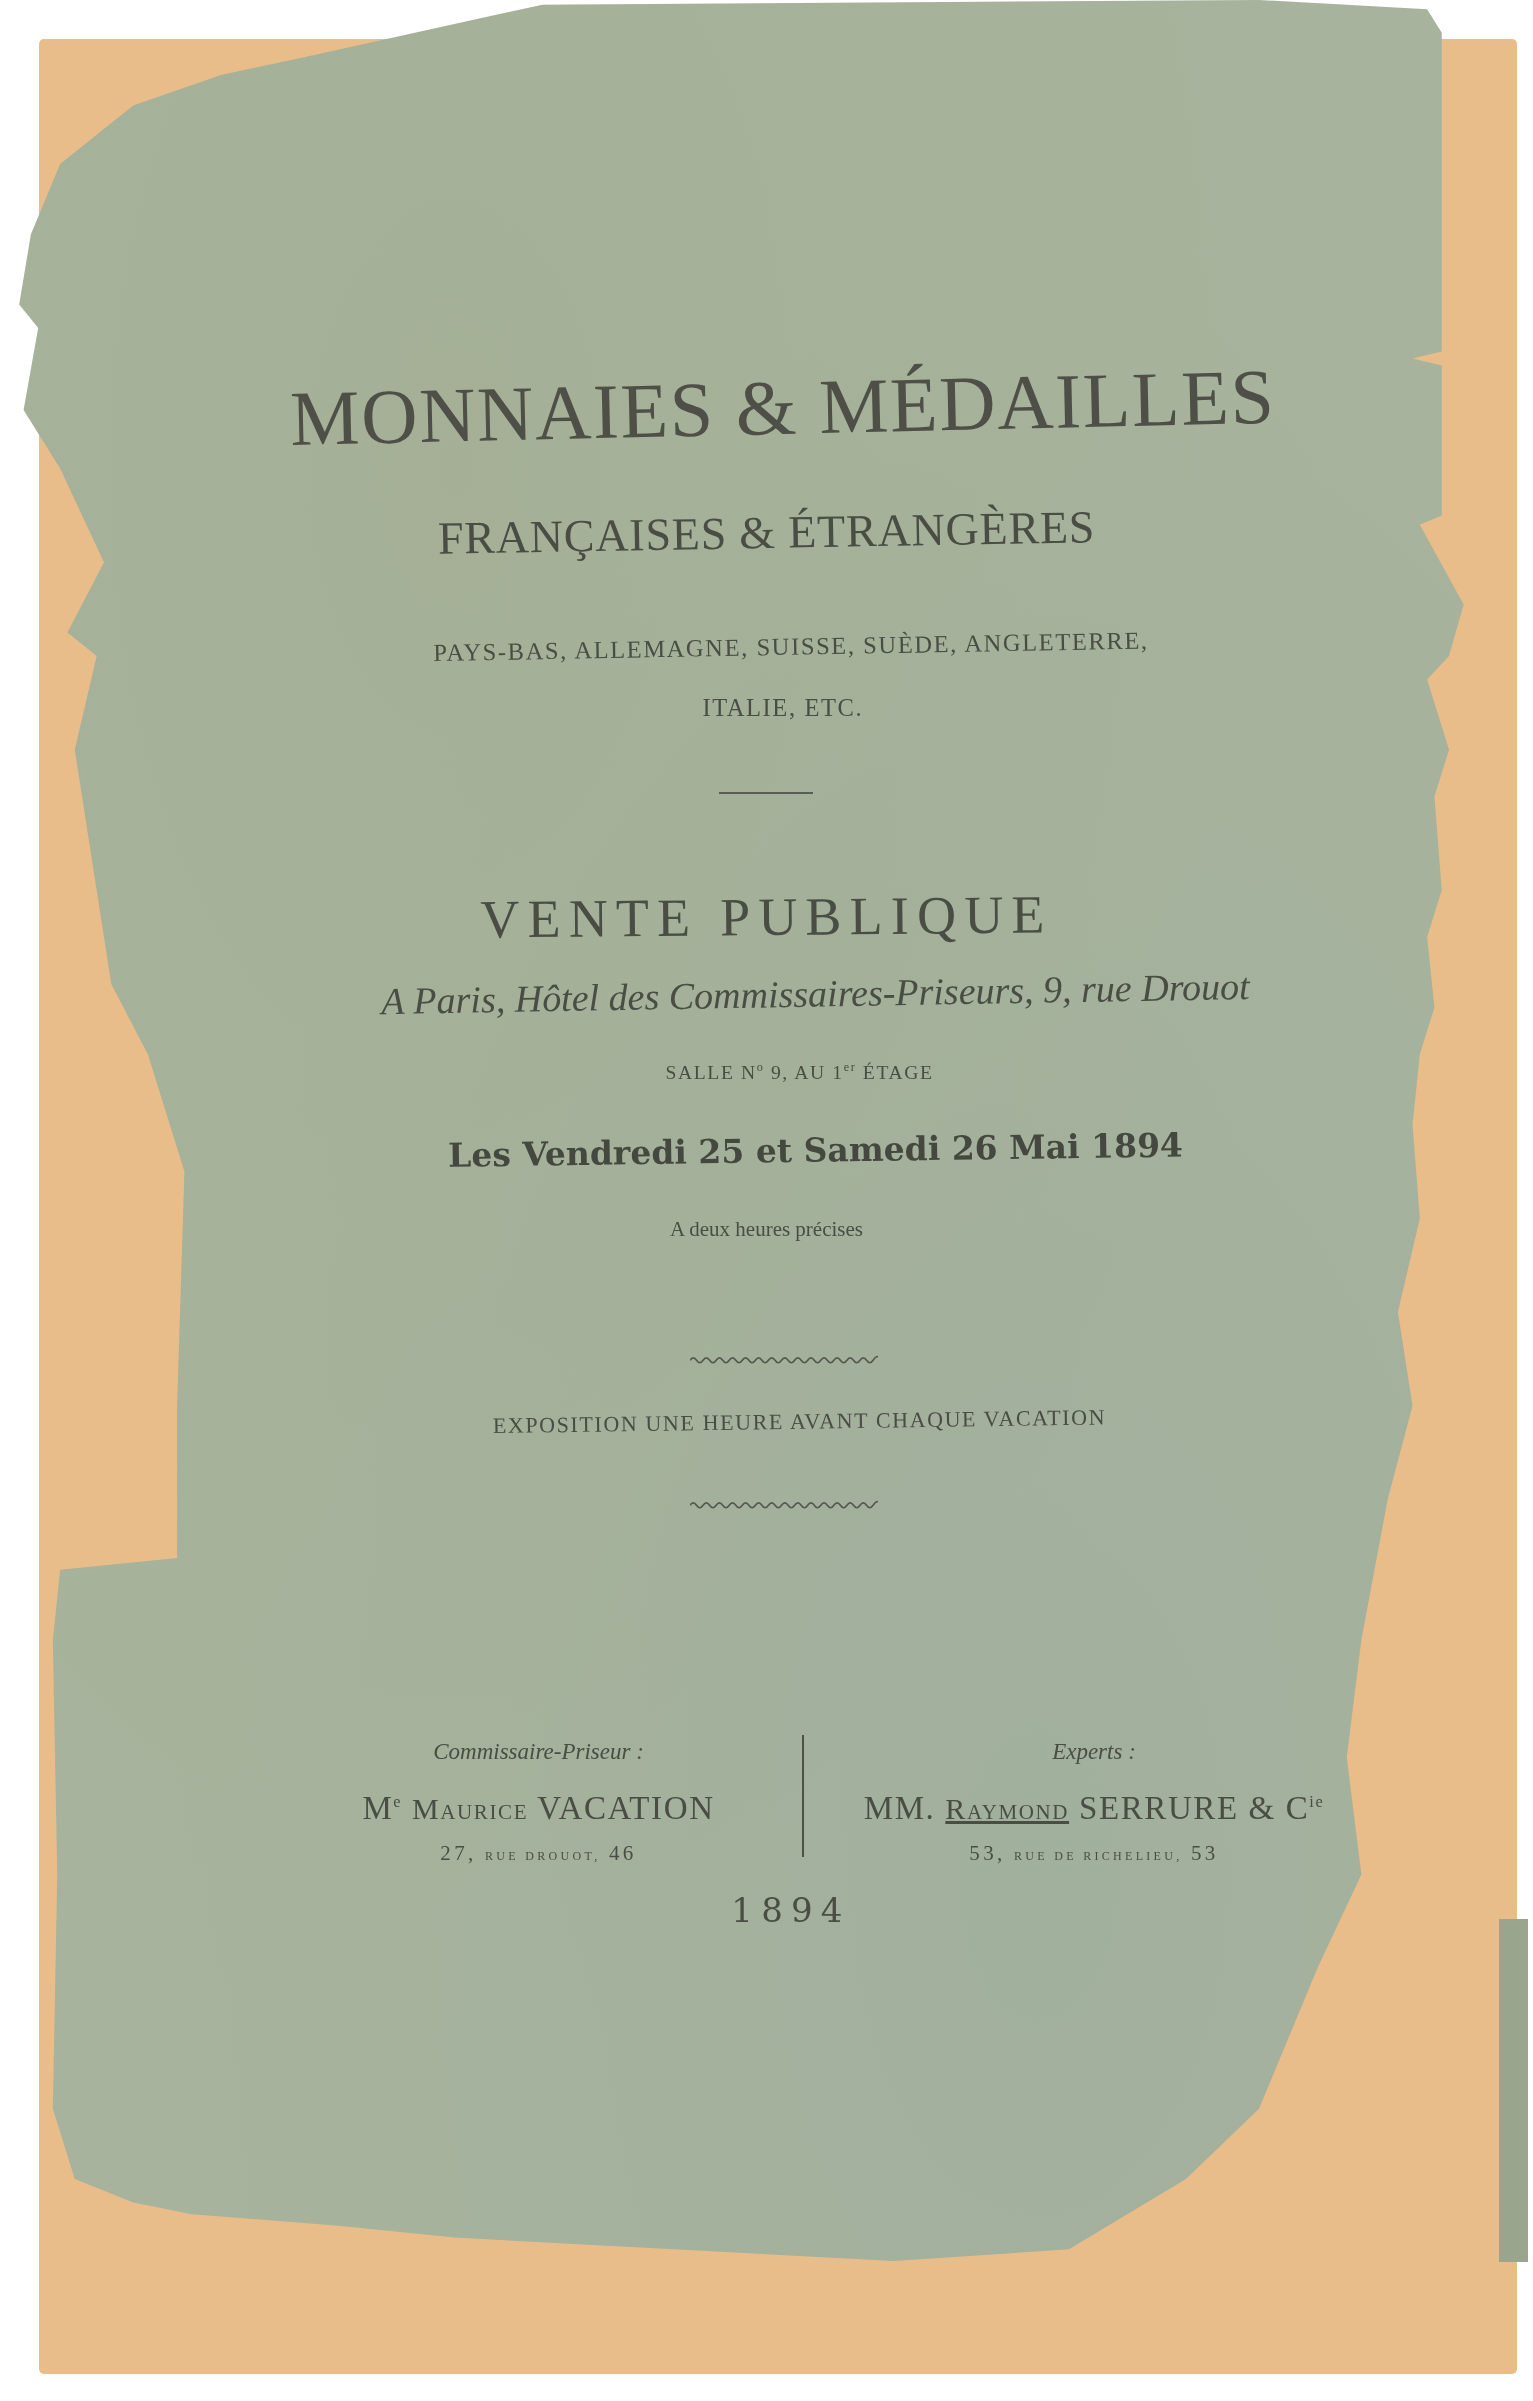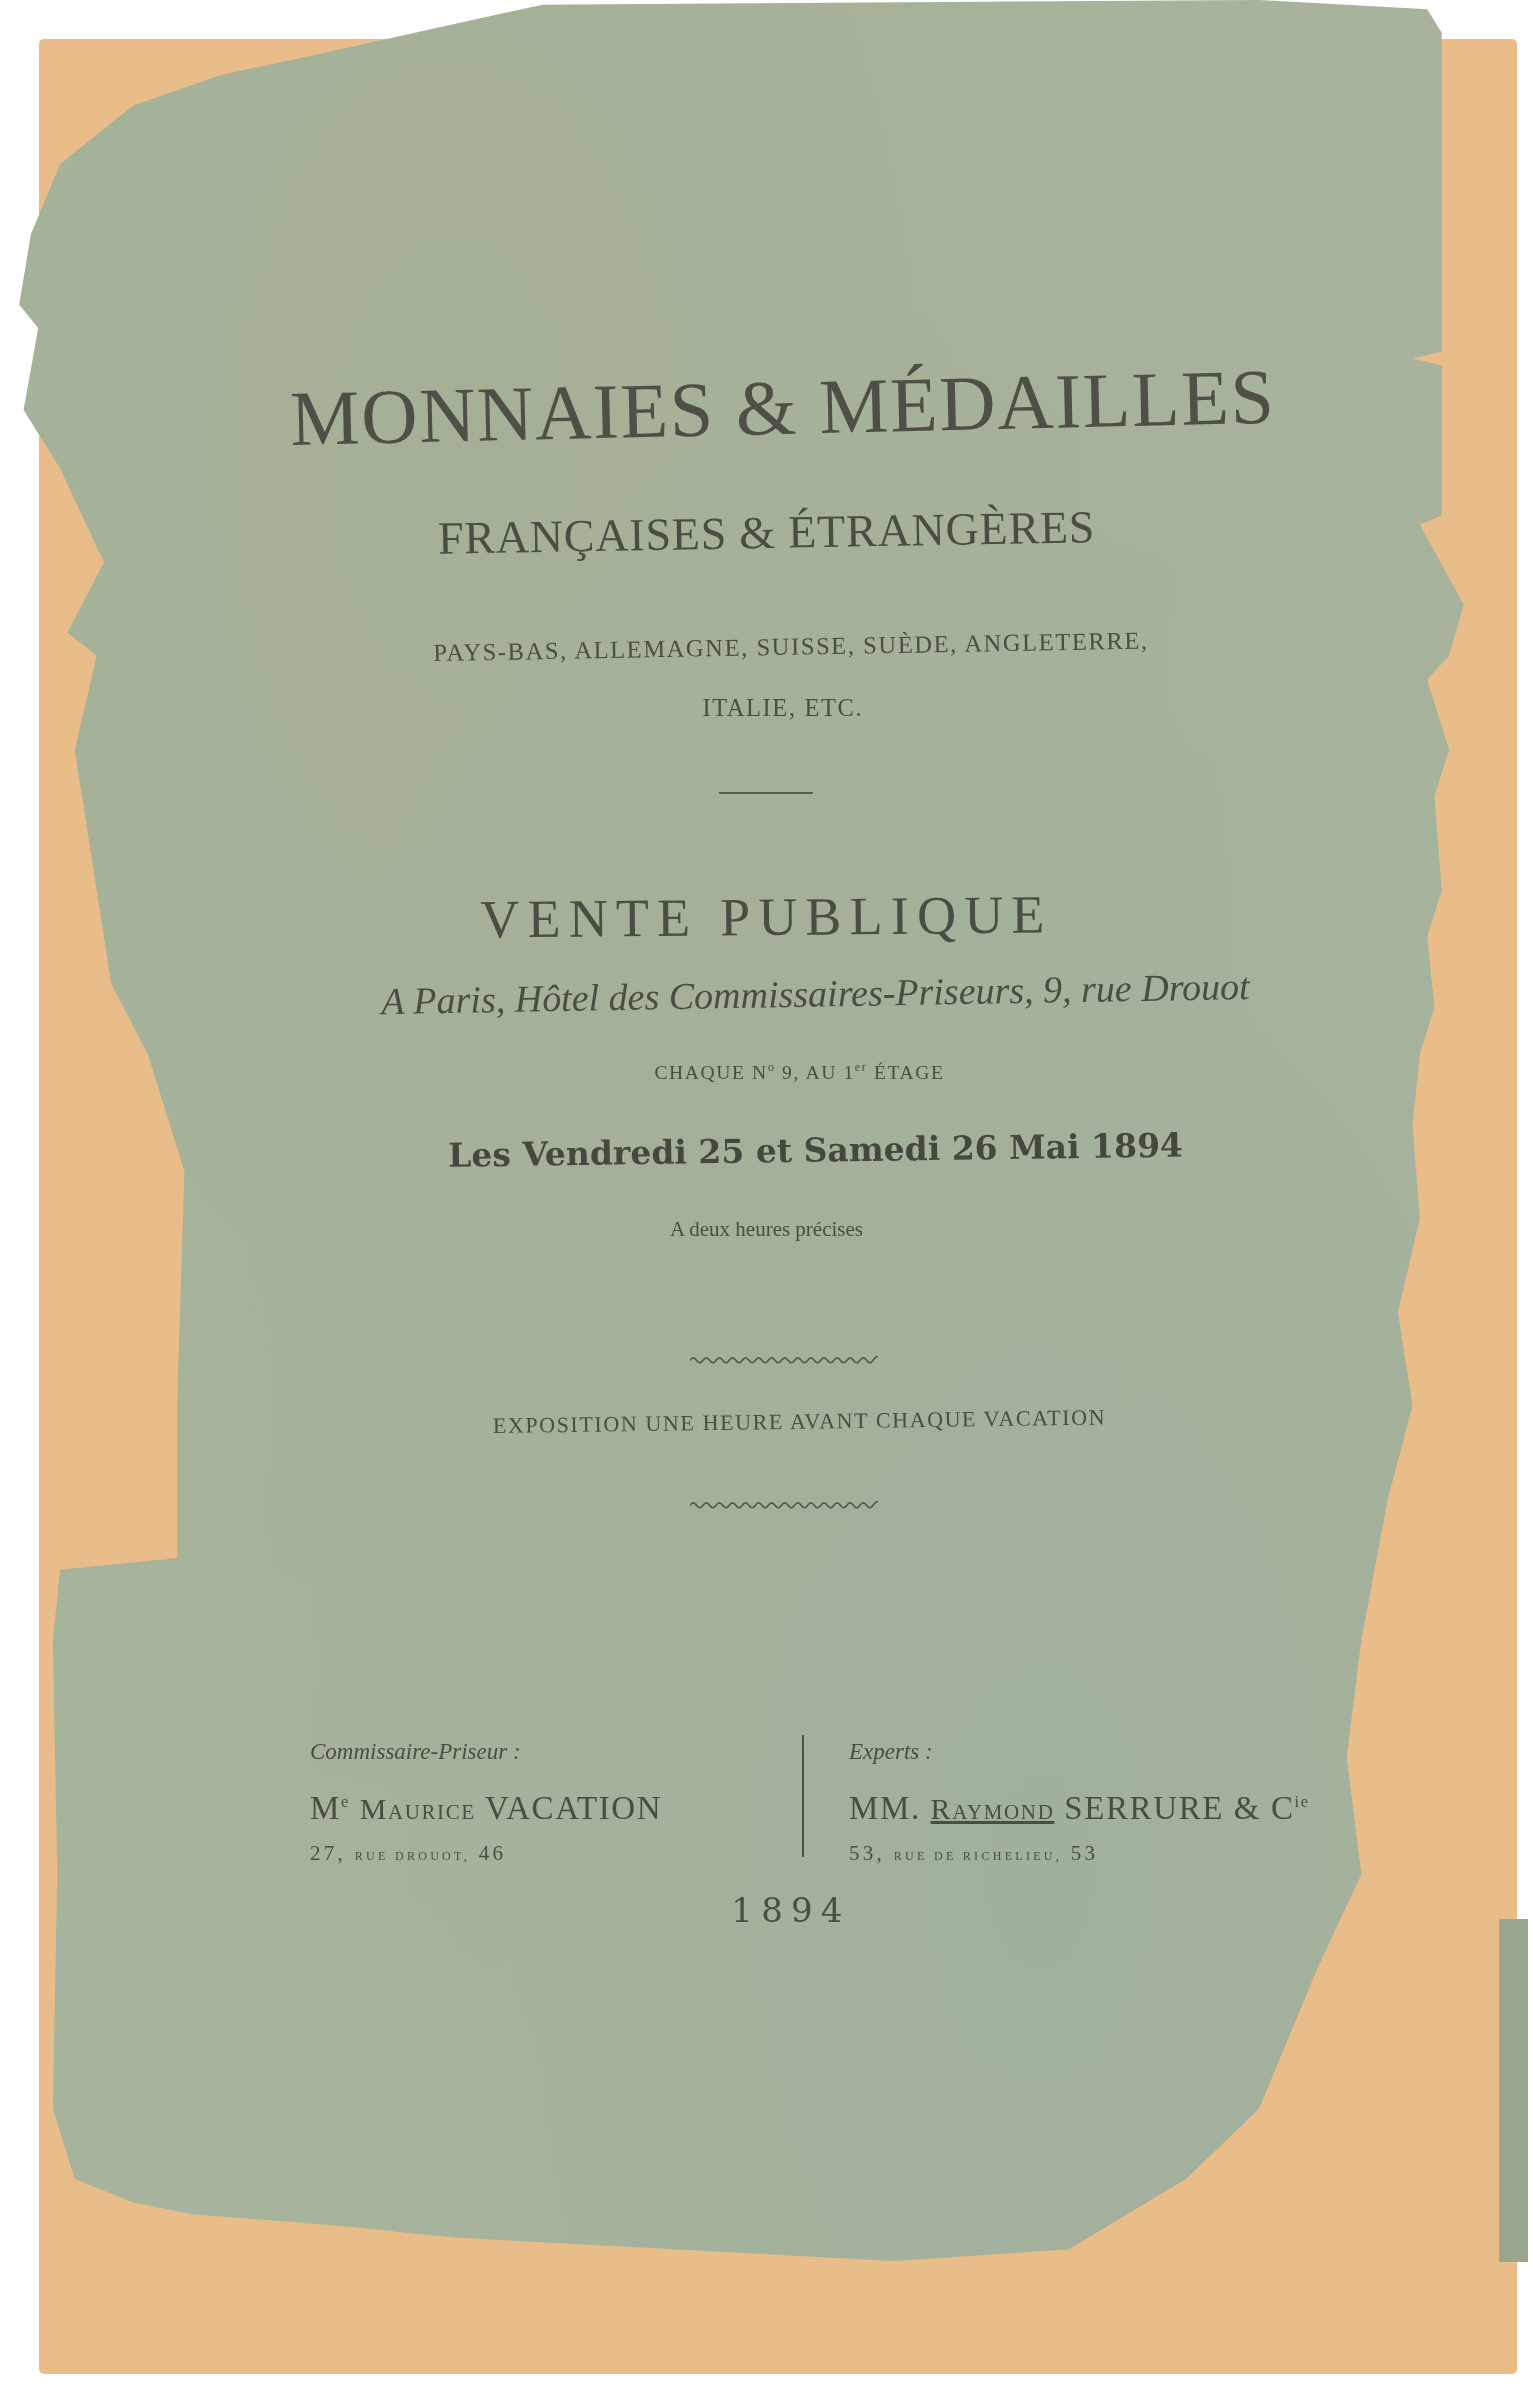--- a/index.html
+++ b/index.html
@@ -53,21 +53,21 @@
   .t-salle sup { font-size:12.2px; }
   .t-date { top:1131px; font-size:33px; font-weight:bold; font-family:"DejaVu Serif", serif; transform:rotate(-0.8deg); padding-left:49px; color:#45483f; }
   .t-heure { top:1217px; font-size:21px; font-family:"Liberation Serif", serif; padding-left:0px; }
 
   .wave { position:absolute; left:690px; width:188px; height:11.4px; }
   .wave1 { top:1353px; }
   .wave2 { top:1498px; }
 
   .t-expo { top:1409px; font-size:22px; letter-spacing:1.6px; font-family:"Liberation Serif", serif; transform:rotate(-0.8deg); padding-left:33px; }
 
-  .col { position:absolute; top:1739px; text-align:left; color:#4a4d44; font-family:"Liberation Serif", serif; }
+  .col { position:absolute; top:1739px; text-align:center; color:#4a4d44; font-family:"Liberation Serif", serif; }
   .col-left { left:310px; width:457px; }
   .col-right { left:849px; width:490px; }
   .col .role { font-size:23px; font-style:italic; margin-bottom:24.5px; }
   .col .name { font-size:33px; letter-spacing:1.6px; margin-bottom:14.7px; }
   .col .name .sc { font-size:30px; }
   .col .name sup { font-size:16.3px; }
   .col .addr { font-size:21px; letter-spacing:3.3px; }
   .col .addr .sm { font-size:12px; }
   .divider { position:absolute; left:802px; top:1735px; width:1.6px; height:122px; background:#4d5048; }
 
@@ -84,21 +84,21 @@
 
   <div class="line t-main">MONNAIES &amp; MÉDAILLES</div>
   <div class="line t-sub">FRANÇAISES &amp; ÉTRANGÈRES</div>
   <div class="line t-countries">PAYS-BAS, ALLEMAGNE, SUISSE, SUÈDE, ANGLETERRE,</div>
   <div class="line t-countries2">ITALIE, ETC.</div>
 
   <div class="rule"></div>
 
   <div class="line t-vente">VENTE PUBLIQUE</div>
   <div class="line t-paris">A Paris, Hôtel des Commissaires-Priseurs, 9, rue Drouot</div>
-  <div class="line t-salle"><span>CHAQUE N</span><sup>o</sup><span> 9, AU 1</span><sup>er</sup><span> ÉTAGE</span></div>
+  <div class="line t-salle"><span>SALLE N</span><sup>o</sup><span> 9, AU 1</span><sup>er</sup><span> ÉTAGE</span></div>
   <div class="line t-date">Les Vendredi 25 et Samedi 26 Mai 1894</div>
   <div class="line t-heure">A deux heures précises</div>
 
   <svg class="wave wave1" viewBox="0 0 230 14" preserveAspectRatio="none">
     <path d="M0 9 q4 -6 8 0 t8 0 t8 0 t8 0 t8 0 t8 0 t8 0 t8 0 t8 0 t8 0 t8 0 t8 0 t8 0 t8 0 t8 0 t8 0 t8 0 t8 0 t8 0 t8 0 t8 0 t8 0 t8 0 t8 0 t8 0 t8 0 t8 0 t8 0 t6 -4" fill="none" stroke="#55584e" stroke-width="2"></path>
   </svg>
 
   <div class="line t-expo">EXPOSITION UNE HEURE AVANT CHAQUE VACATION</div>
 
   <svg class="wave wave2" viewBox="0 0 230 14" preserveAspectRatio="none">

